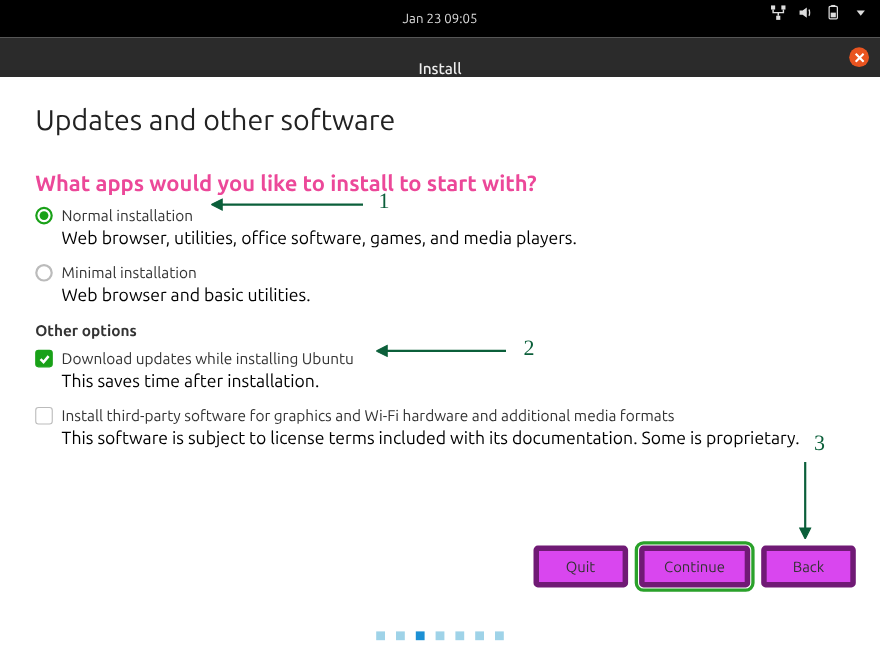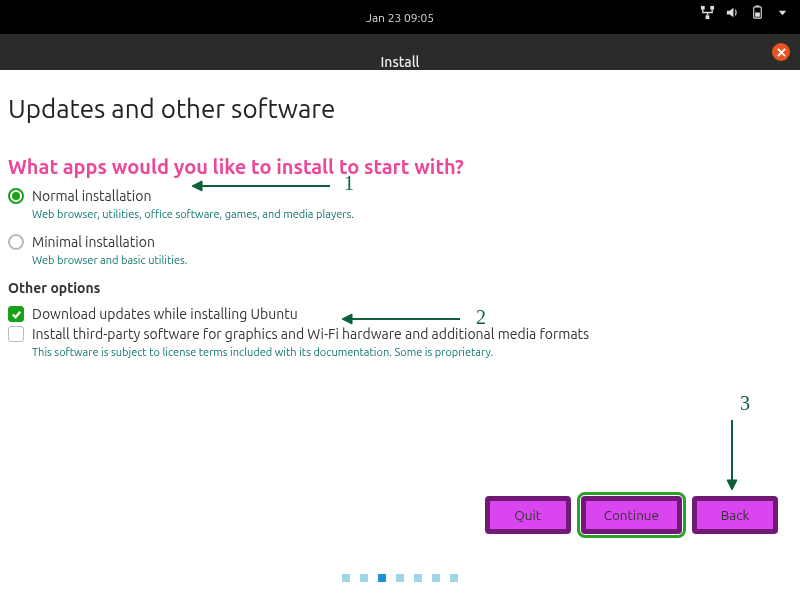--- a/index.html
+++ b/index.html
@@ -35,21 +35,21 @@
   }
   .closebtn {
     position: absolute; right: 10px; top: 9px;
     width: 18px; height: 18px; border-radius: 50%;
     background: #e95420;
     display: flex; align-items: center; justify-content: center;
     cursor: pointer;
   }
   .closebtn svg { width: 9px; height: 9px; stroke: #fff; stroke-width: 2.2; }
   .content {
-    padding: 24px 24px 0 8px;
+    padding: 24px 24px 0 32px;
     color: #333;
   }
   h1 {
     font-size: 26px; font-weight: 400; color: #222;
     margin-bottom: 32px;
   }
   .q {
     font-size: 20px; font-weight: 700; color: #ec4899;
     margin-bottom: 10px;
   }
@@ -64,21 +64,21 @@
   }
   .radio.sel { border-color: #19a118; }
   .radio.sel::after { content:""; width:8px; height:8px; border-radius:50%; background:#19a118; }
   .checkbox {
     width: 16px; height: 16px; border-radius: 3px;
     border: 1px solid #bbb; display:inline-flex; align-items:center; justify-content:center;
   }
   .checkbox.sel { background:#19a118; border-color:#19a118; }
   .checkbox.sel svg { width:11px; height:11px; stroke:#fff; stroke-width:2.5; fill:none; }
   .desc {
-    font-size: 11px; color: #0f766e; margin: 4px 0 14px 24px;
+    font-size: 16px; color: #000000; margin: 4px 0 14px 24px;
   }
   .section-label {
     font-size: 14px; font-weight: 700; margin: 4px 0 10px 0;
   }
   .btnrow {
     position: absolute; right: 22px; top: 496px;
     display: flex; gap: 10px;
   }
   .btn {
     min-width: 86px; padding: 6px 18px;
@@ -153,20 +153,21 @@
   <div class="section-label">Other options</div>
 
   <div class="opt">
     <span class="checkbox sel">
         <svg viewBox="0 0 12 12">
           <path d="M2 6l3 3 5-6"></path>
         </svg>
       </span>
     <span>Download updates while installing Ubuntu</span>
   </div>
+  <div class="desc">This saves time after installation.</div>
 
   <div class="opt">
     <span class="checkbox"></span>
     <span>Install third-party software for graphics and Wi-Fi hardware and additional media formats</span>
   </div>
   <div class="desc">This software is subject to license terms included with its documentation. Some is proprietary.</div>
 </div>
 
 <div class="btnrow">
   <div class="btn">Quit</div>

